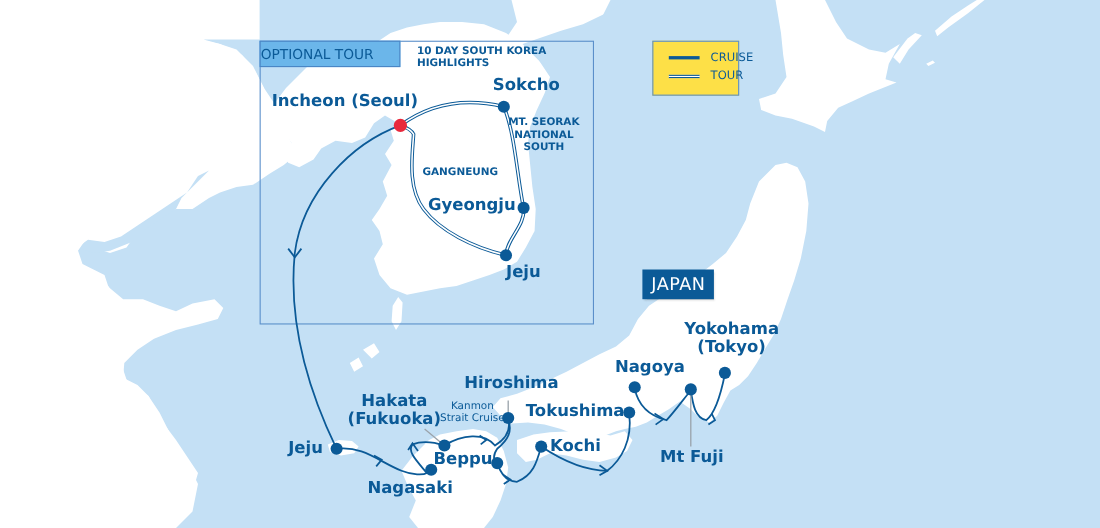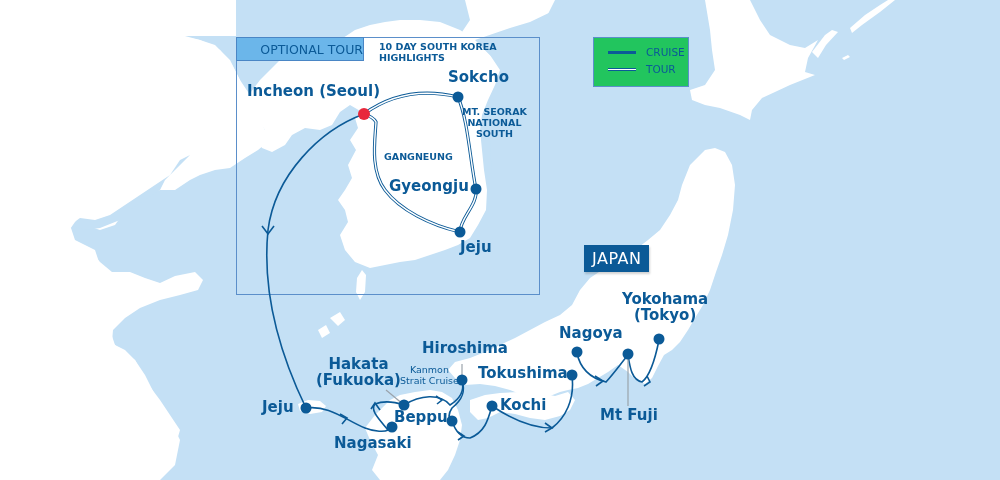--- a/index.html
+++ b/index.html
@@ -4,23 +4,23 @@
 <style>
   html, body { margin: 0; padding: 0; }
   body { width: 1000px; height: 480px; overflow: hidden; background: #ffffff; font-family: "Liberation Sans", sans-serif; }
   #map { position: relative; width: 1000px; height: 480px; }
   #map svg.base { position: absolute; left: 0; top: 0; }
   .lbl { position: absolute; color: #0b5a97; font-family: "DejaVu Sans", sans-serif; font-weight: bold; white-space: nowrap; line-height: 1.05; }
   .port { font-size: 15px; }
   .small { font-size: 10px; font-weight: bold; }
   .tiny { font-size: 9.5px; font-weight: normal; }
   .country { position: absolute; background: #0b5a97; color: #fff; font-family: "DejaVu Sans", sans-serif; font-size: 17px; letter-spacing: 0.5px; padding: 4px 8px; box-shadow: 1px 2px 2px rgba(0,0,0,0.18); }
-  .optional-tab { position: absolute; left: 236px; top: 37px; width: 128px; height: 24px; background: #6bb6ea; border: 1px solid #4a86c5; box-sizing: border-box; color: #0b5a97; font-family: "DejaVu Sans", sans-serif; font-size: 12.5px; display: flex; align-items: center; justify-content: flex-end; }
+  .optional-tab { position: absolute; left: 236px; top: 37px; width: 128px; height: 24px; background: #6bb6ea; border: 1px solid #4a86c5; box-sizing: border-box; color: #0b5a97; font-family: "DejaVu Sans", sans-serif; font-size: 12.5px; display: flex; align-items: center; justify-content: flex-start; }
   .inset-box { position: absolute; left: 236px; top: 37px; width: 304px; height: 258px; border: 1.5px solid #5b8fca; box-sizing: border-box; }
-  .legend { position: absolute; left: 593px; top: 37px; width: 96px; height: 50px; border: 1.5px solid #5b8fca; box-sizing: border-box; background: #22c55e; text-decoration: underline; }
+  .legend { position: absolute; left: 593px; top: 37px; width: 79px; height: 50px; border: 1.5px solid #5b8fca; box-sizing: border-box; background: #fde047; text-decoration: underline; }
   .legend .row { position: absolute; left: 14px; display: flex; align-items: center; }
   .legend .txt { font-family: "DejaVu Sans", sans-serif; font-size: 10.5px; color: #0b5a97; margin-left: 10px; }
   .line-cruise { width: 28px; height: 3px; background: #0b5a97; }
   .line-tour { width: 28px; height: 3px; border-top: 1px solid #0b5a97; border-bottom: 1px solid #0b5a97; box-sizing: border-box; background: #ffffff; }
 </style>
 </head>
 <body>
 
 <div id="map">
   <svg class="base" width="1000" height="480" viewBox="0 0 1000 480">

